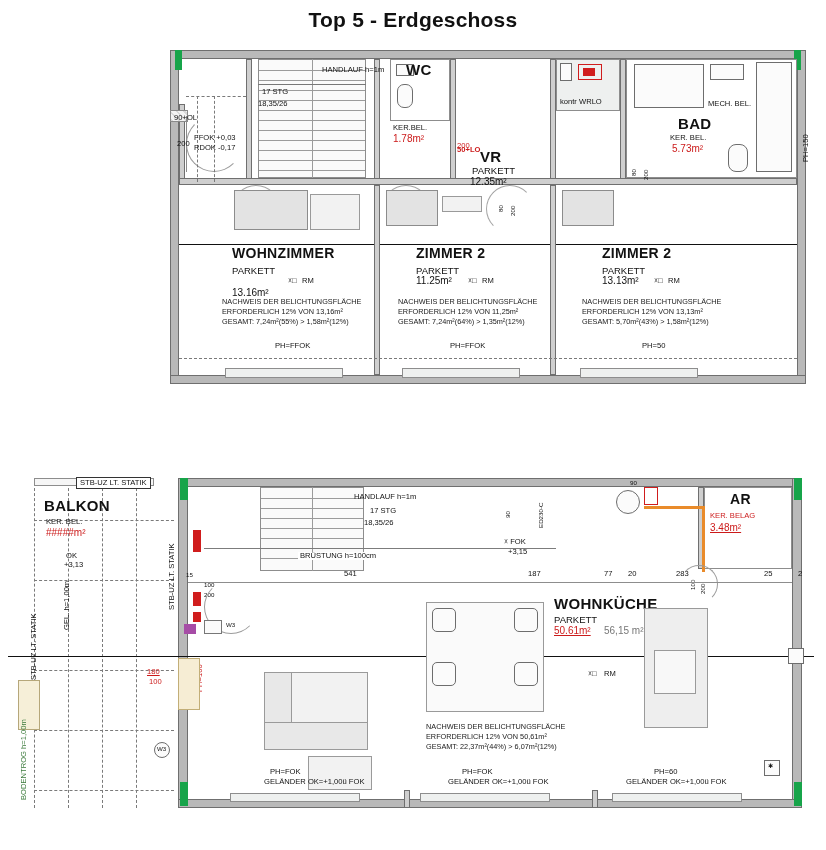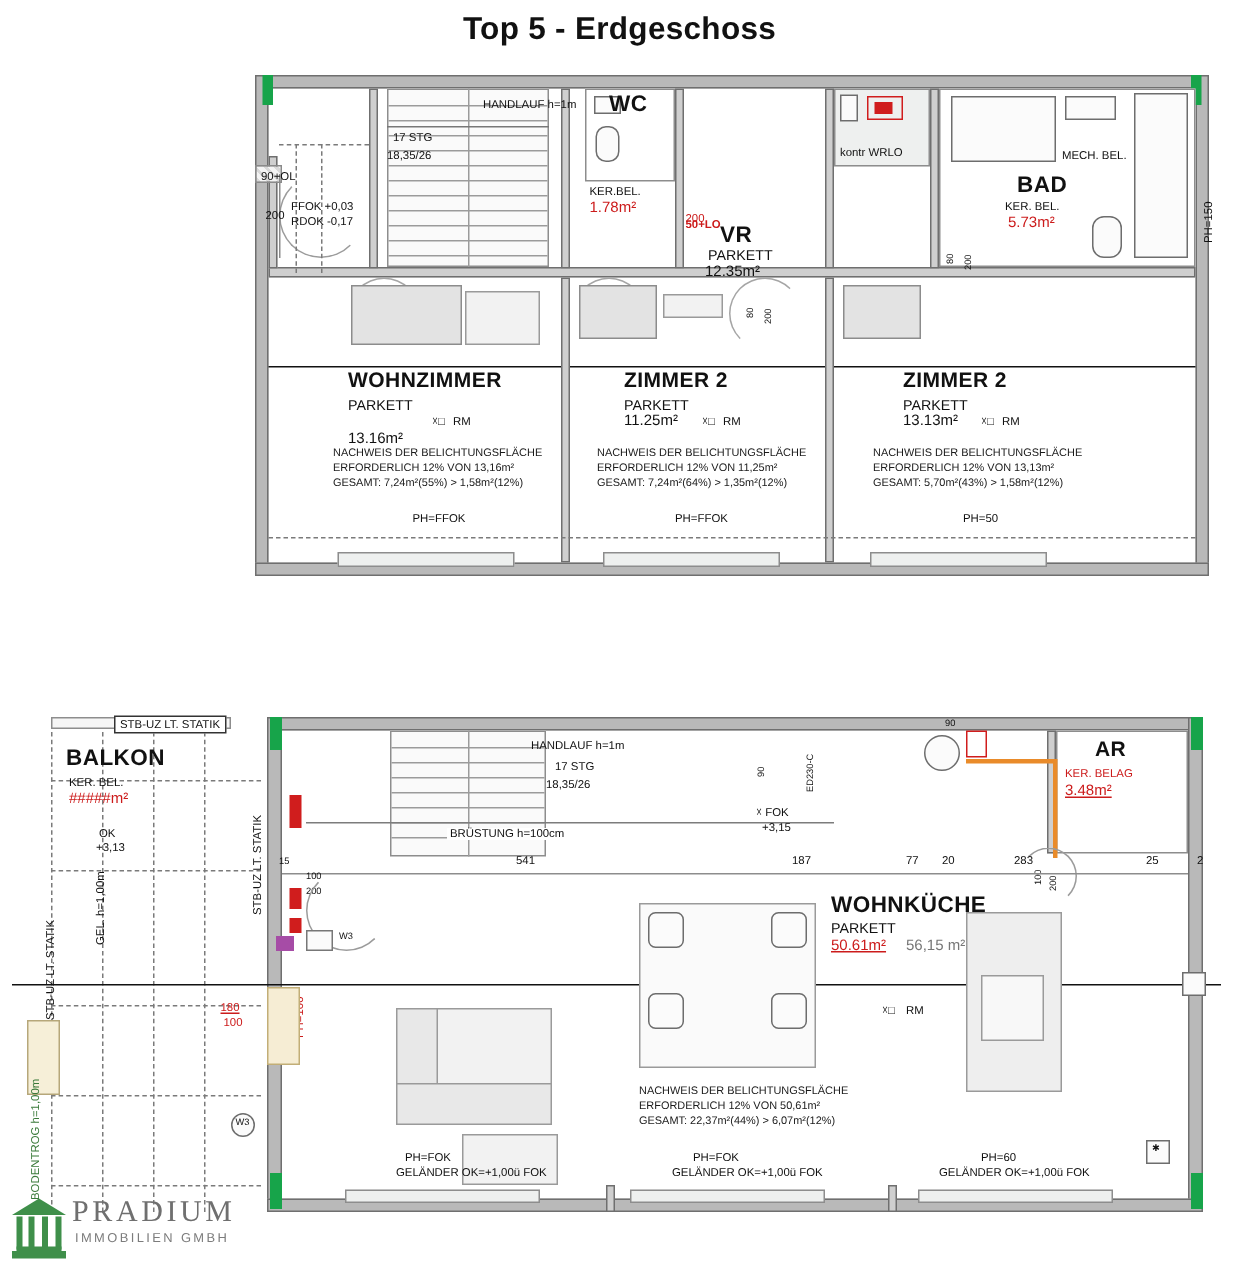--- a/index.html
+++ b/index.html
@@ -529,27 +529,14 @@
     <div class="lbl tiny" style="left:256px;top:318px;">GELÄNDER OK=+1,00ü FOK</div>
     <div class="lbl tiny" style="left:454px;top:308px;">PH=FOK</div>
     <div class="lbl tiny" style="left:440px;top:318px;">GELÄNDER OK=+1,00ü FOK</div>
     <div class="lbl tiny" style="left:646px;top:308px;">PH=60</div>
     <div class="lbl tiny" style="left:618px;top:318px;">GELÄNDER OK=+1,00ü FOK</div>
 
     <div class="wall thin" style="left:396px;top:330px;width:6px;height:18px;"></div>
     <div class="wall thin" style="left:584px;top:330px;width:6px;height:18px;"></div>
   </div>
 
-  <div id="logo">
-    <div class="logo-mark">
-      <div class="pedi"></div>
-      <div class="col" style="left:3px;"></div>
-      <div class="col" style="left:11px;"></div>
-      <div class="col" style="left:20px;"></div>
-      <div class="col" style="left:29px;"></div>
-      <div class="ped2"></div>
-      <div class="ped"></div>
-    </div>
-    <div class="logo-text-main">PRADIUM</div>
-    <div class="logo-text-sub">IMMOBILIEN GMBH</div>
-  </div>
 
 </div>
 
 </body></html>

